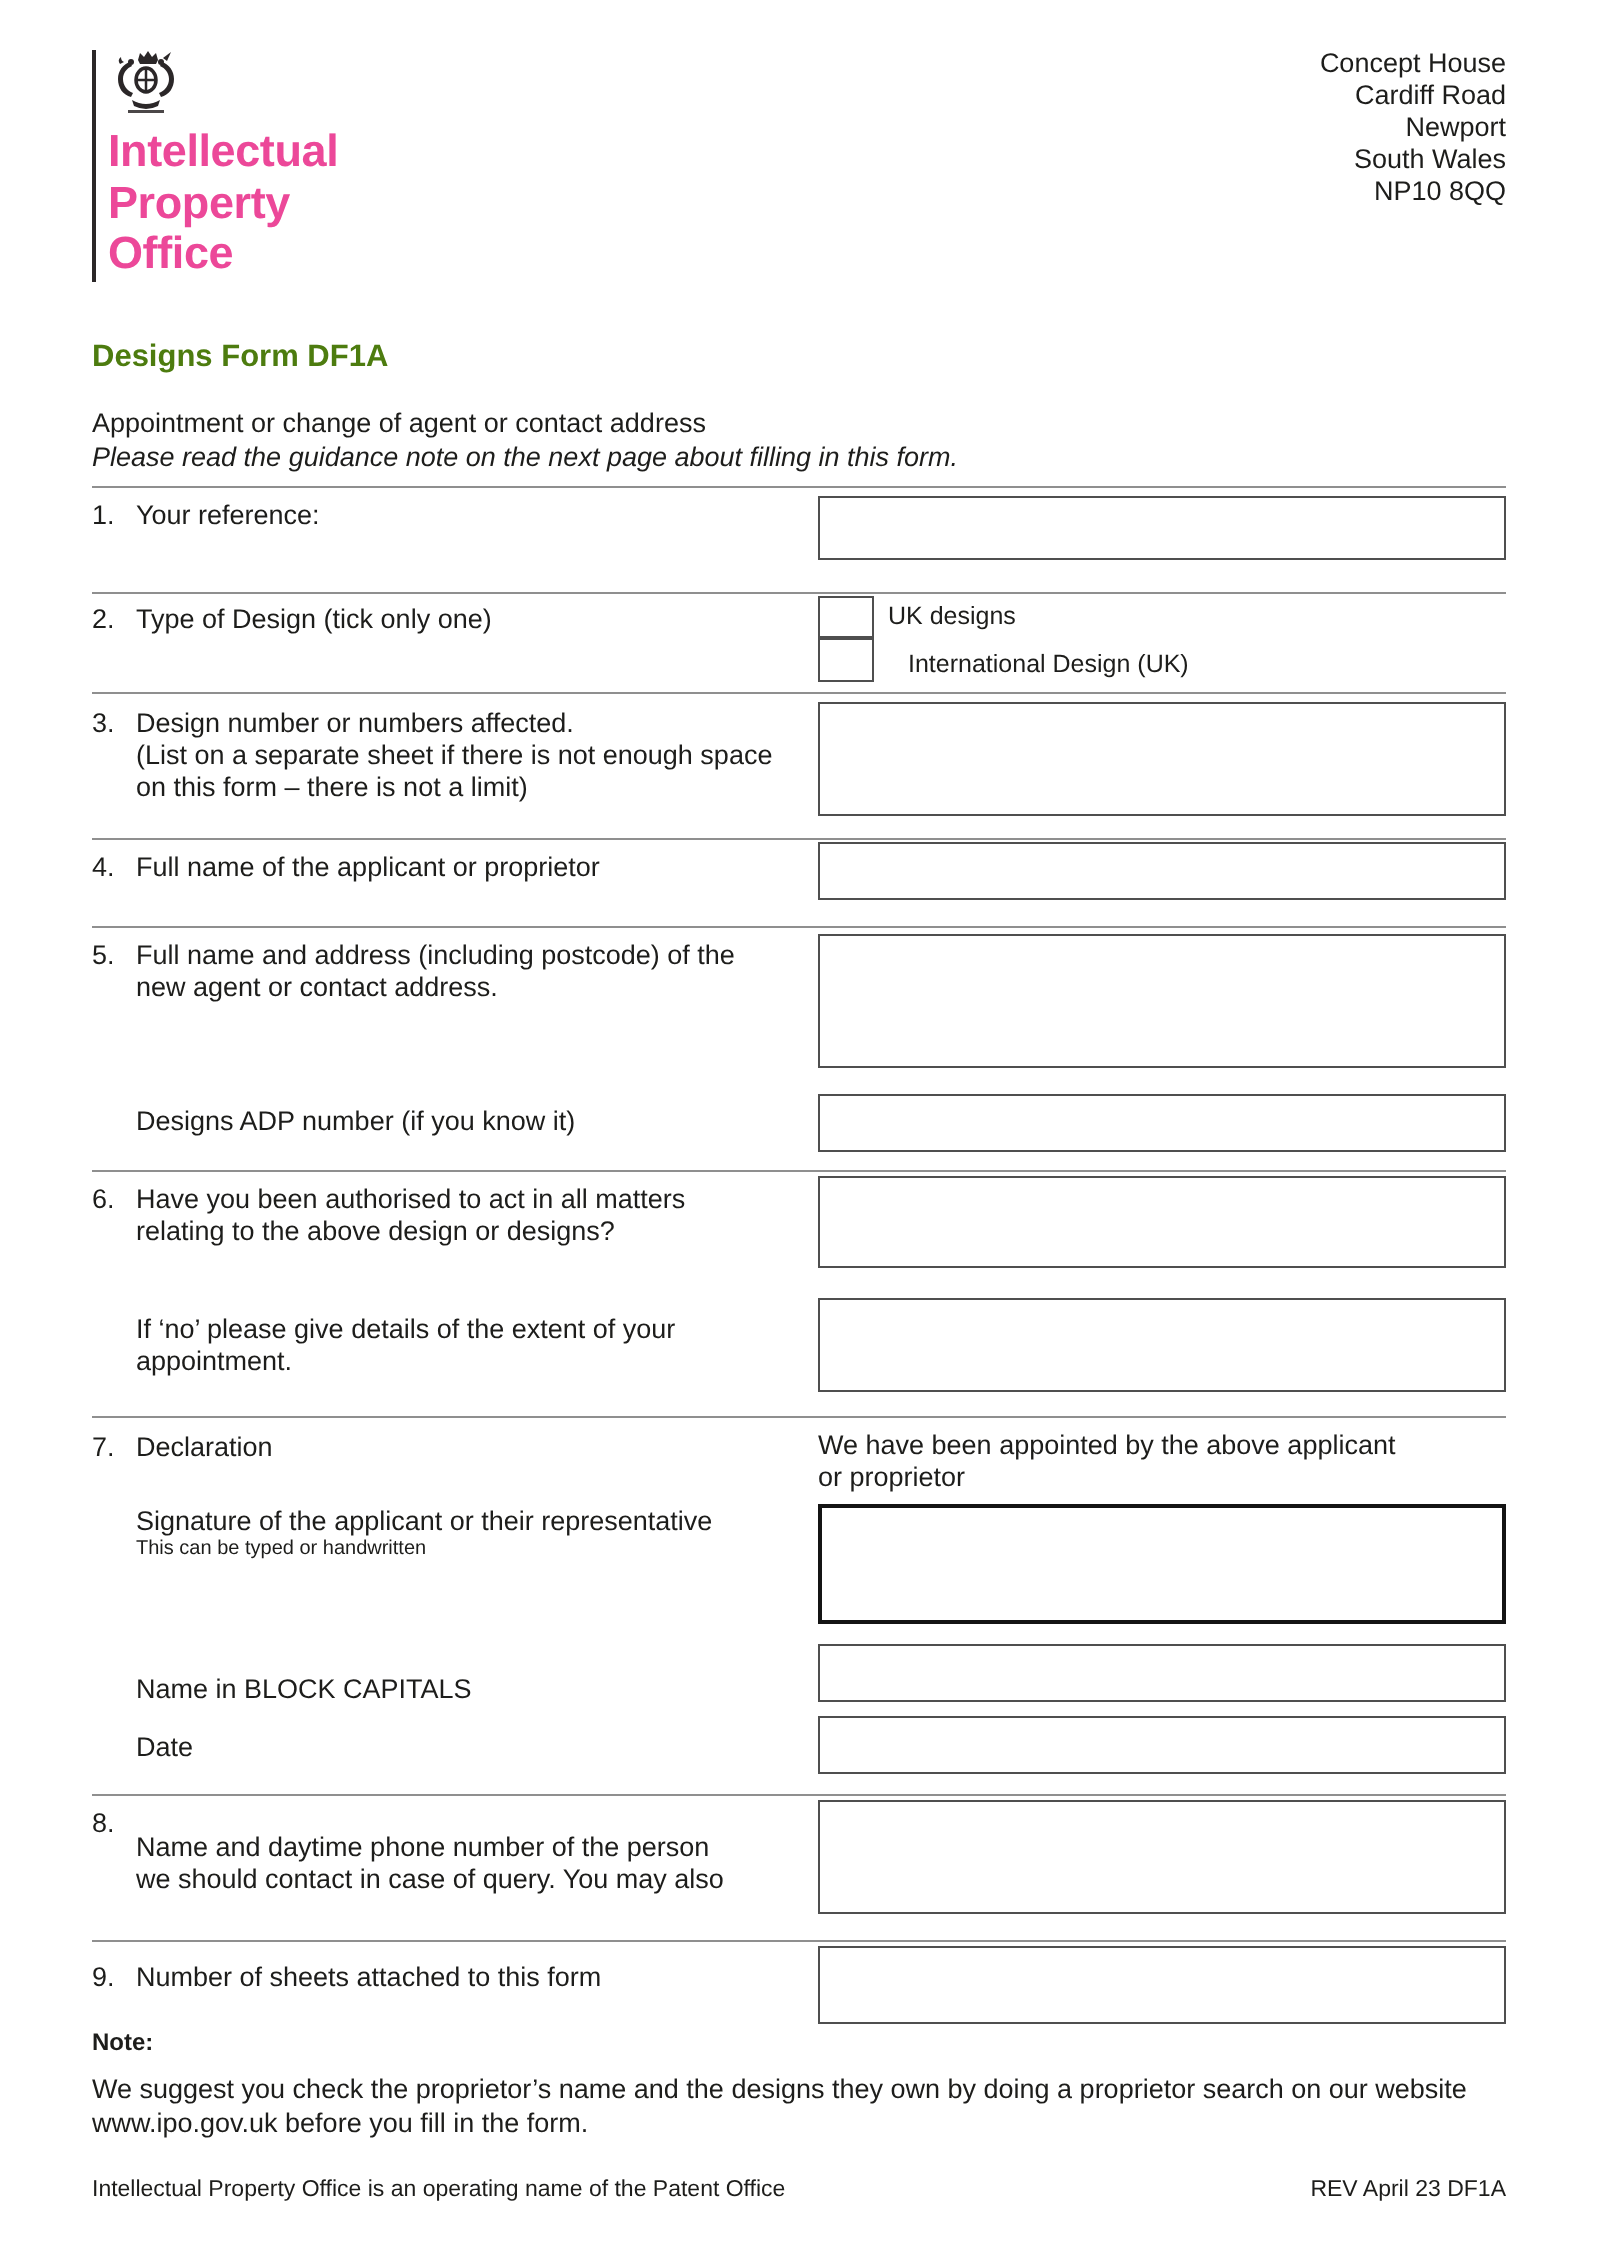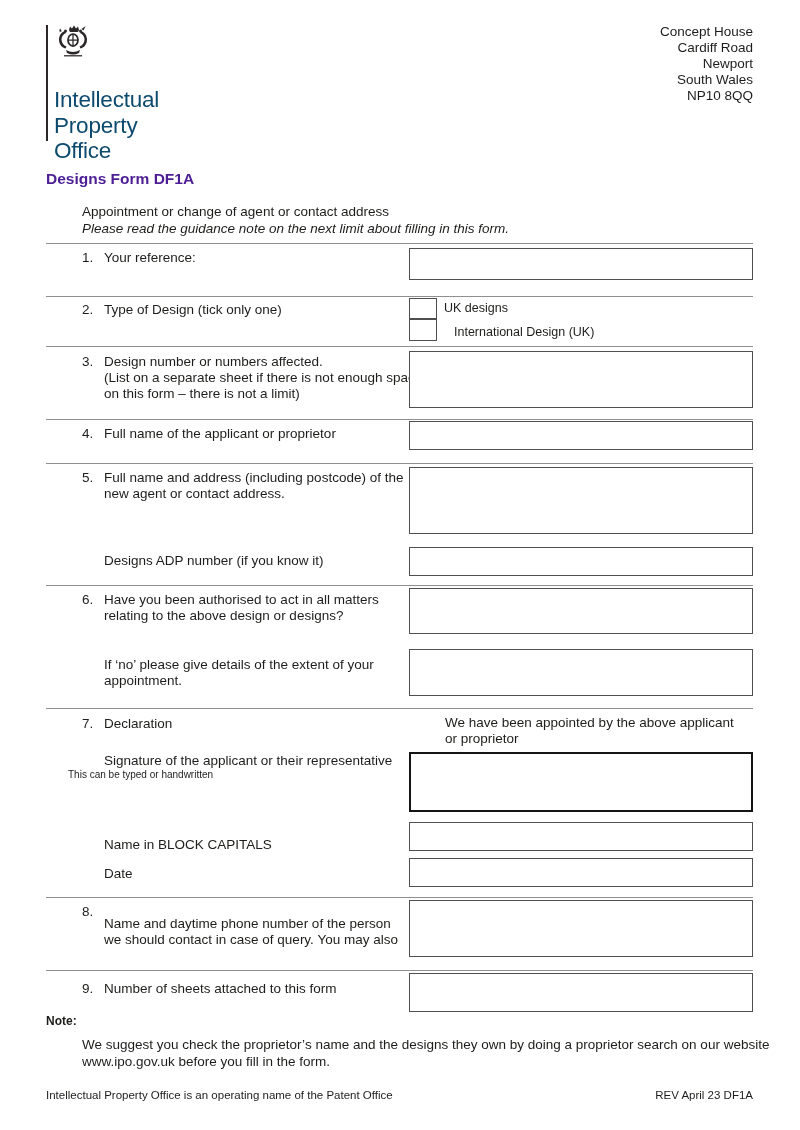--- a/index.html
+++ b/index.html
@@ -2,30 +2,30 @@
 <html><head>
 <meta charset="utf-8">
 <style>
   * { margin:0; padding:0; box-sizing:border-box; }
   html,body { background:#ffffff; }
   .page {
     position:relative; width:800px; height:1130px; background:#ffffff;
     font-family:"Liberation Sans", sans-serif; color:#1d1d1b; overflow:hidden;
   }
   .abs { position:absolute; }
-  .lbl { font-size:13.5px; line-height:16px; color:#1d1d1b;margin-left:36px; }
+  .lbl { font-size:13.5px; line-height:16px; color:#1d1d1b; }
   .small { font-size:10px; line-height:12px; color:#1d1d1b; }
   .opt { font-size:12.5px; line-height:15px; color:#1d1d1b; }
   .sep { position:absolute; left:46px; width:707px; height:1px; background:#8f8f8f; }
   .box { position:absolute; border:1px solid #4f4f4f; background:#fff; }
   .box.heavy { border:2px solid #141414; }
   .cb { position:absolute; border:1px solid #4f4f4f; background:#fff; }
-  .logo-text { font-size:22.5px; line-height:25.5px; letter-spacing:-0.2px; color:#0c4a6e; font-weight:400;margin-top:24px; }
+  .logo-text { font-size:22.5px; line-height:25.5px; letter-spacing:-0.2px; color:#ec4899; font-weight:700; }
   .addr { font-size:13.5px; line-height:16px; text-align:right; color:#1d1d1b; }
-  .title { font-size:15.5px; font-weight:bold; color:#4c1d95; }
+  .title { font-size:15.5px; font-weight:bold; color:#4d7c0f; }
   .italic { font-style:italic; }
   .notehead { font-size:12px; font-weight:bold; }
   .footer-text { font-size:11.5px; color:#1d1d1b; }
   .vbar { position:absolute; width:2px; background:#2b2728; }
 </style>
 </head>
 <body>
 
 <div class="page">
 
@@ -61,21 +61,21 @@
   <div class="abs addr" style="right:47px; top:24px;">
     <div>Concept House</div>
     <div>Cardiff Road</div>
     <div>Newport</div>
     <div>South Wales</div>
     <div>NP10 8QQ</div>
   </div>
 
   <div class="abs title" style="left:46px; top:170px;">Designs Form DF1A</div>
   <div class="abs lbl" style="left:46px; top:204px;">Appointment or change of agent or contact address</div>
-  <div class="abs lbl italic" style="left:46px; top:221px;">Please read the guidance note on the next limit about filling in this form.</div>
+  <div class="abs lbl italic" style="left:46px; top:221px;">Please read the guidance note on the next page about filling in this form.</div>
 
   <div class="sep" style="top:243px;"></div>
   <div class="abs lbl" style="left:46px; top:250px;">1.</div>
   <div class="abs lbl" style="left:68px; top:250px;">Your reference:</div>
   <div class="box" style="left:409px; top:248px; width:344px; height:32px;"></div>
 
   <div class="sep" style="top:296px;"></div>
   <div class="abs lbl" style="left:46px; top:302px;">2.</div>
   <div class="abs lbl" style="left:68px; top:302px;">Type of Design (tick only one)</div>
   <div class="cb" style="left:409px; top:298px; width:28px; height:21px;"></div>

